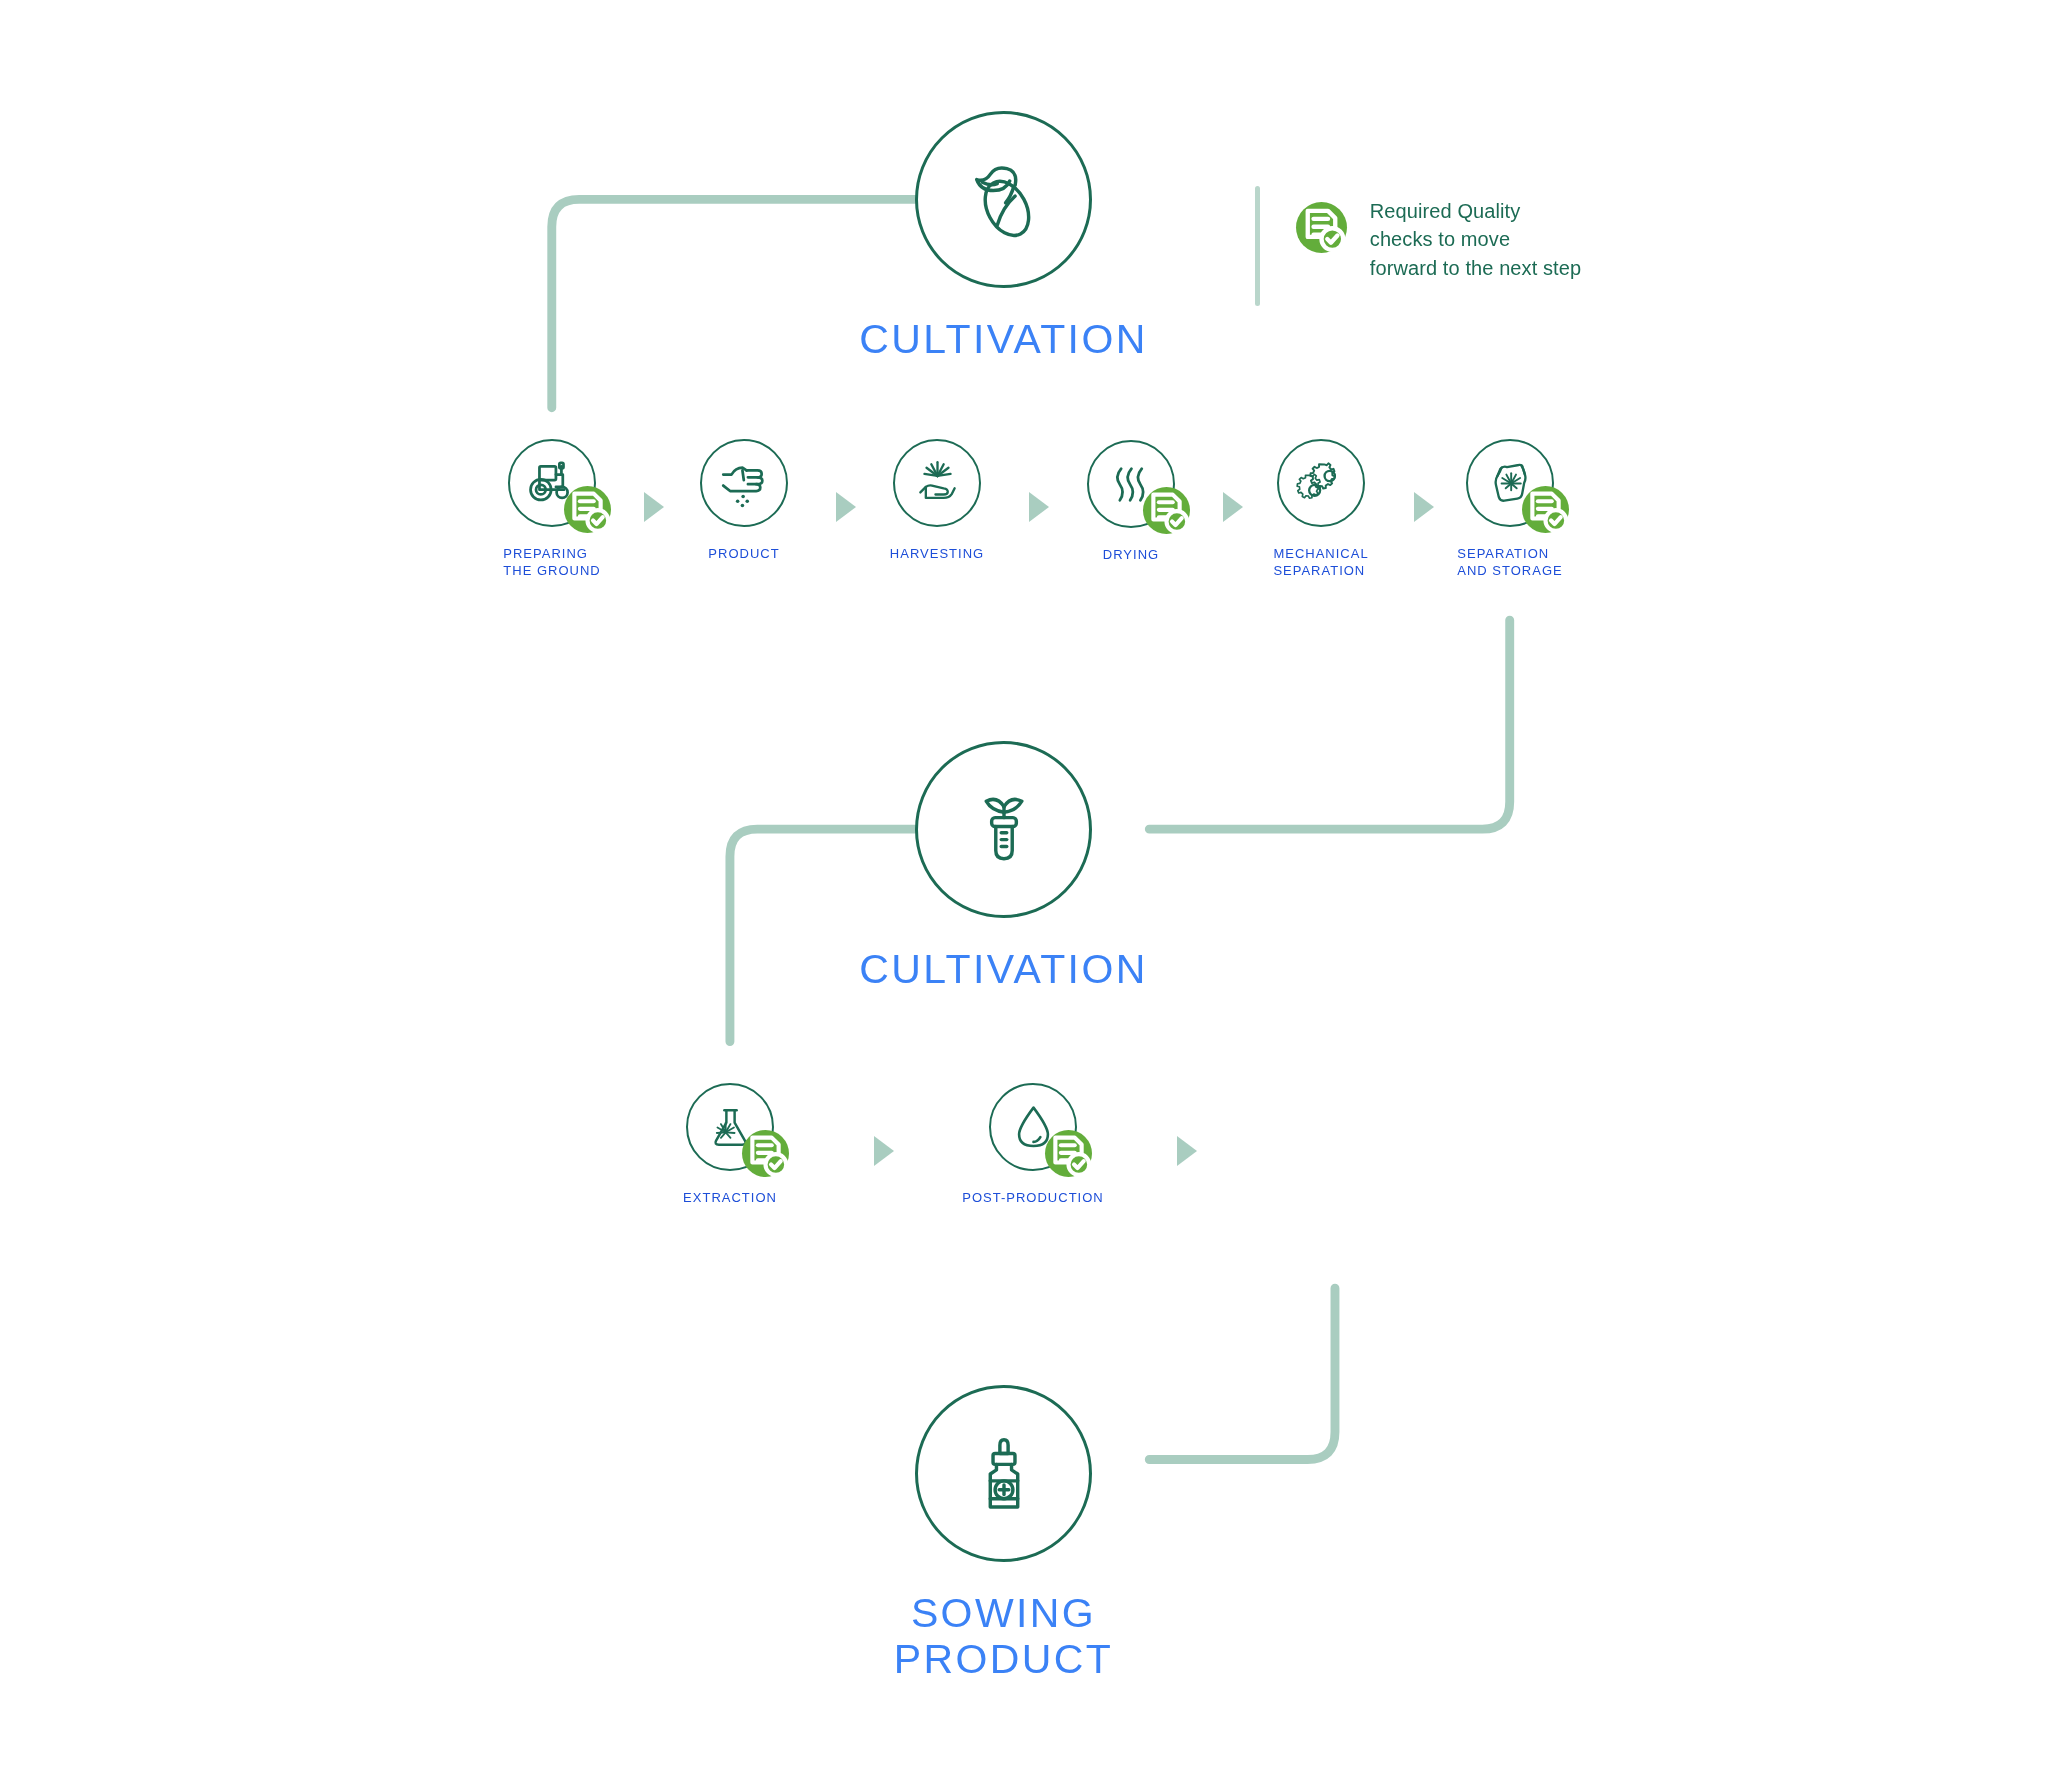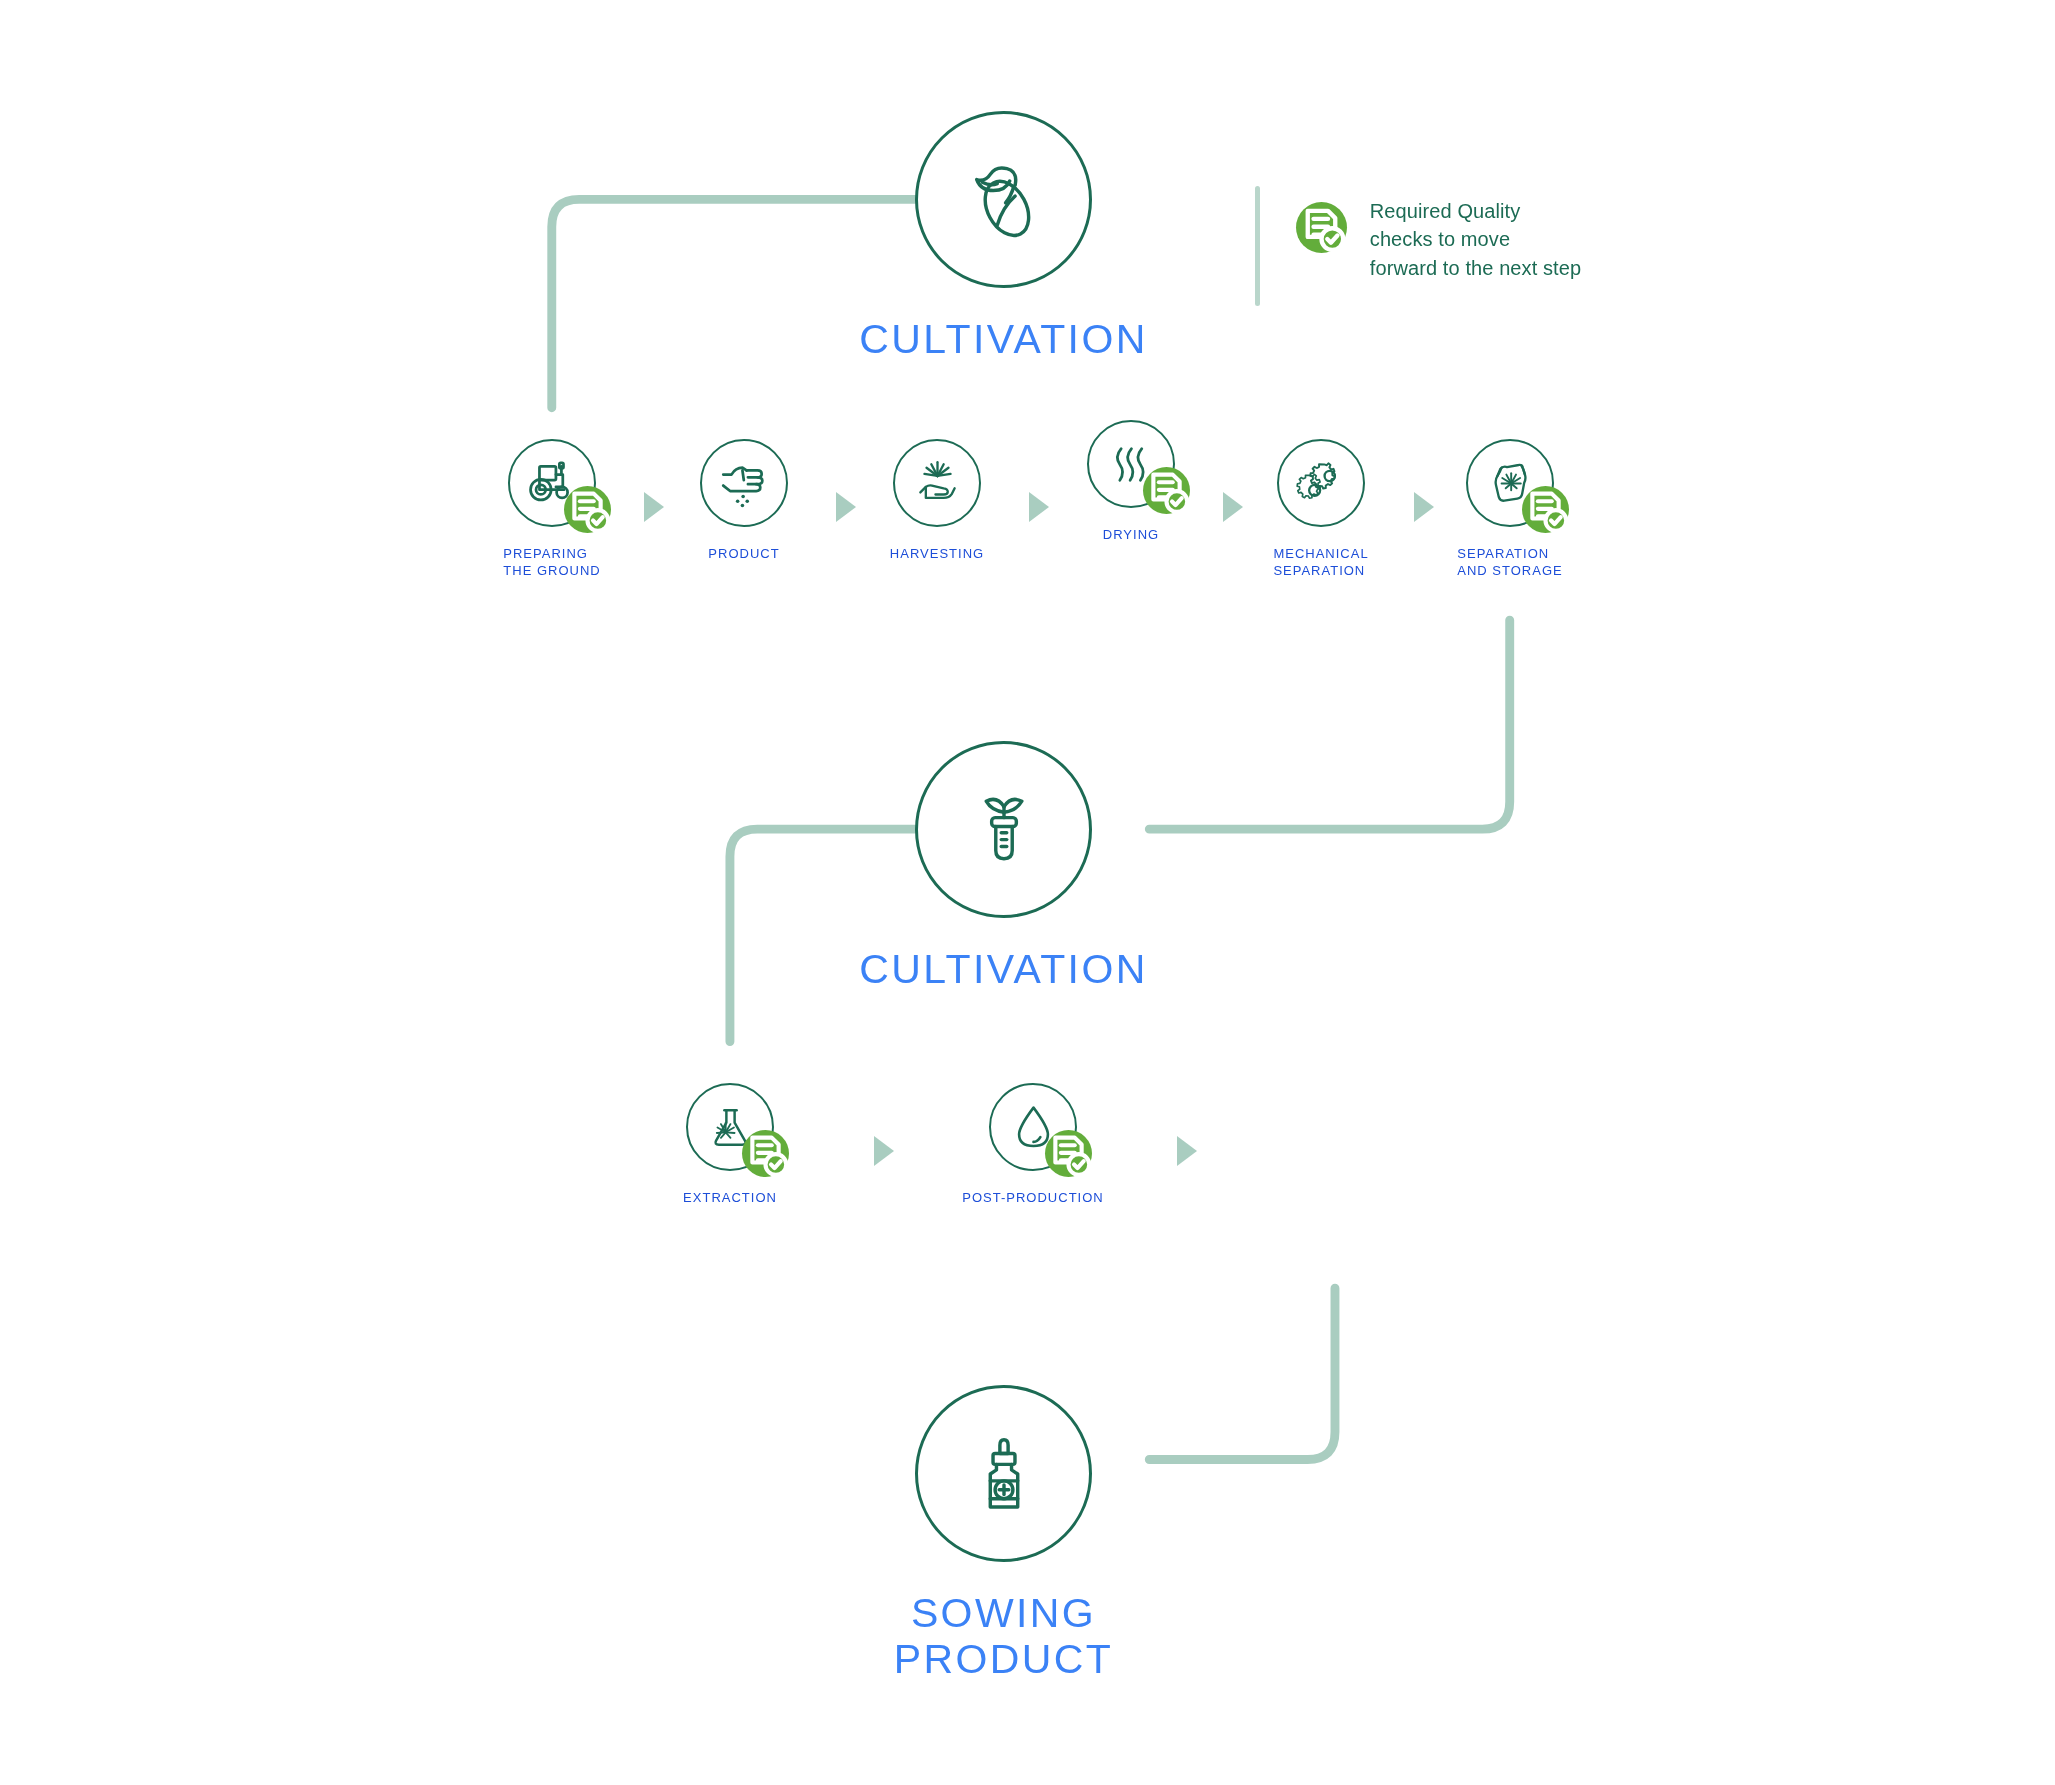--- a/index.html
+++ b/index.html
@@ -178,21 +178,21 @@
             <path d="M 18 56 L 26 48 Q 30 45 35 46 L 52 50 Q 58 51 58 55 Q 58 59 52 59 L 40 59"></path>
             <path d="M 26 48 L 26 64 L 52 64 Q 60 64 64 58 L 68 50"></path>
           </g>
         </svg>
       </div>
     </div>
     <div class="lbl">HARVESTING</div>
   </div>
   <div class="arrow" style="left:1029px;top:492px;"></div>
 
-  <div class="step" style="left:1131px;top:420px;">
+  <div class="step" style="left:1131px;top:440px;">
     <div class="chip">
       <div class="circ">
         <svg width="59" height="59" viewBox="0 0 86 86">
           <g fill="none" stroke="#1c6b54" stroke-width="4" stroke-linecap="round">
             <path d="M 28 20 Q 18 32 26 43 Q 34 54 26 66"></path>
             <path d="M 43 20 Q 33 32 41 43 Q 49 54 41 66"></path>
             <path d="M 58 20 Q 48 32 56 43 Q 64 54 56 66"></path>
           </g>
         </svg>
       </div>

